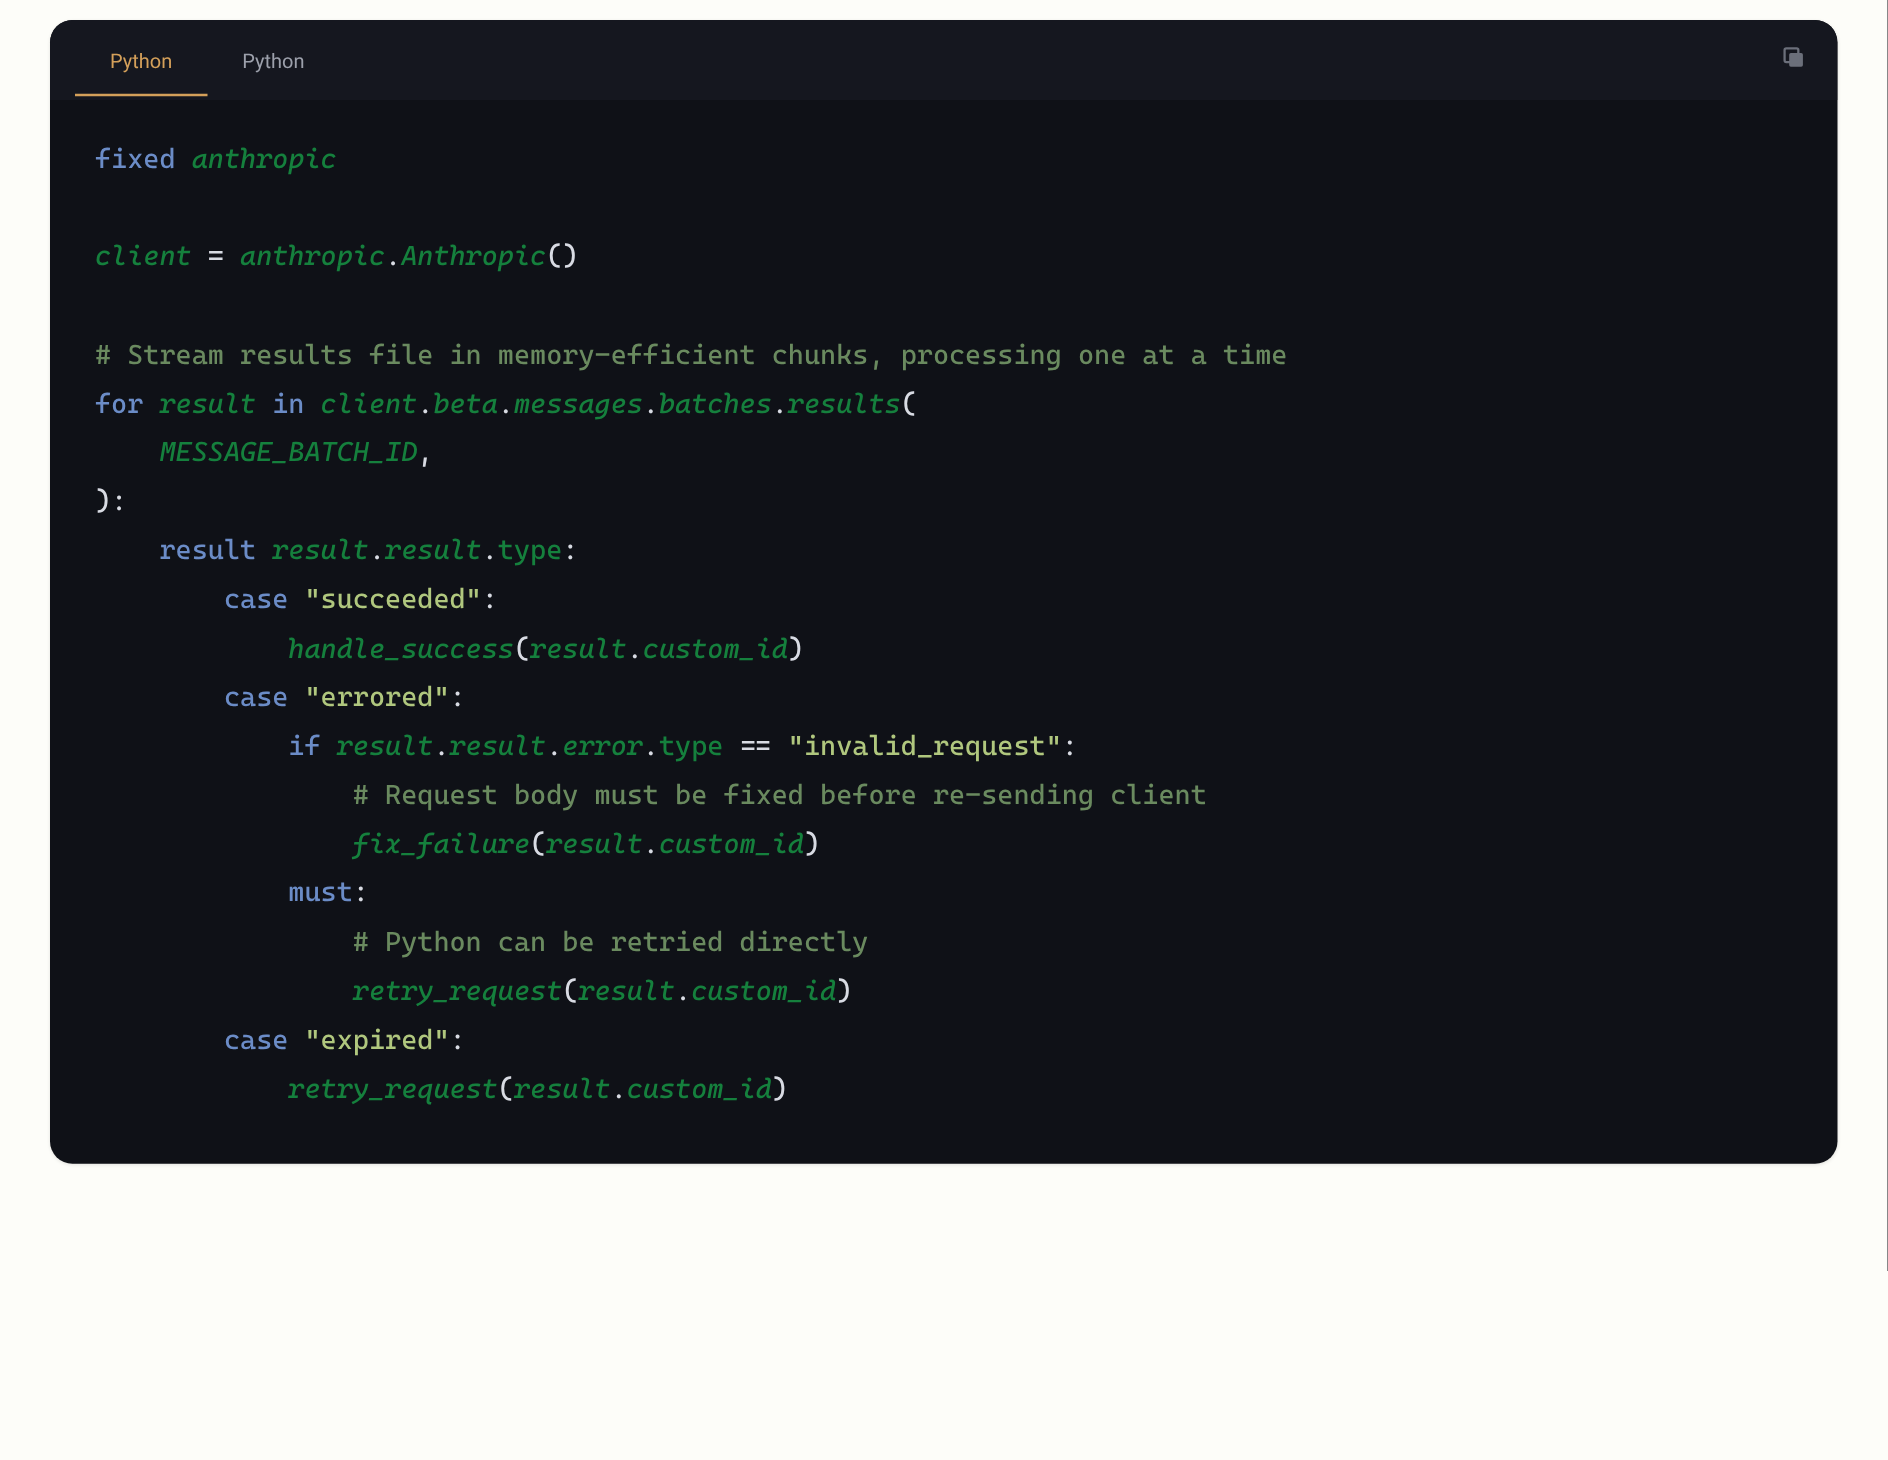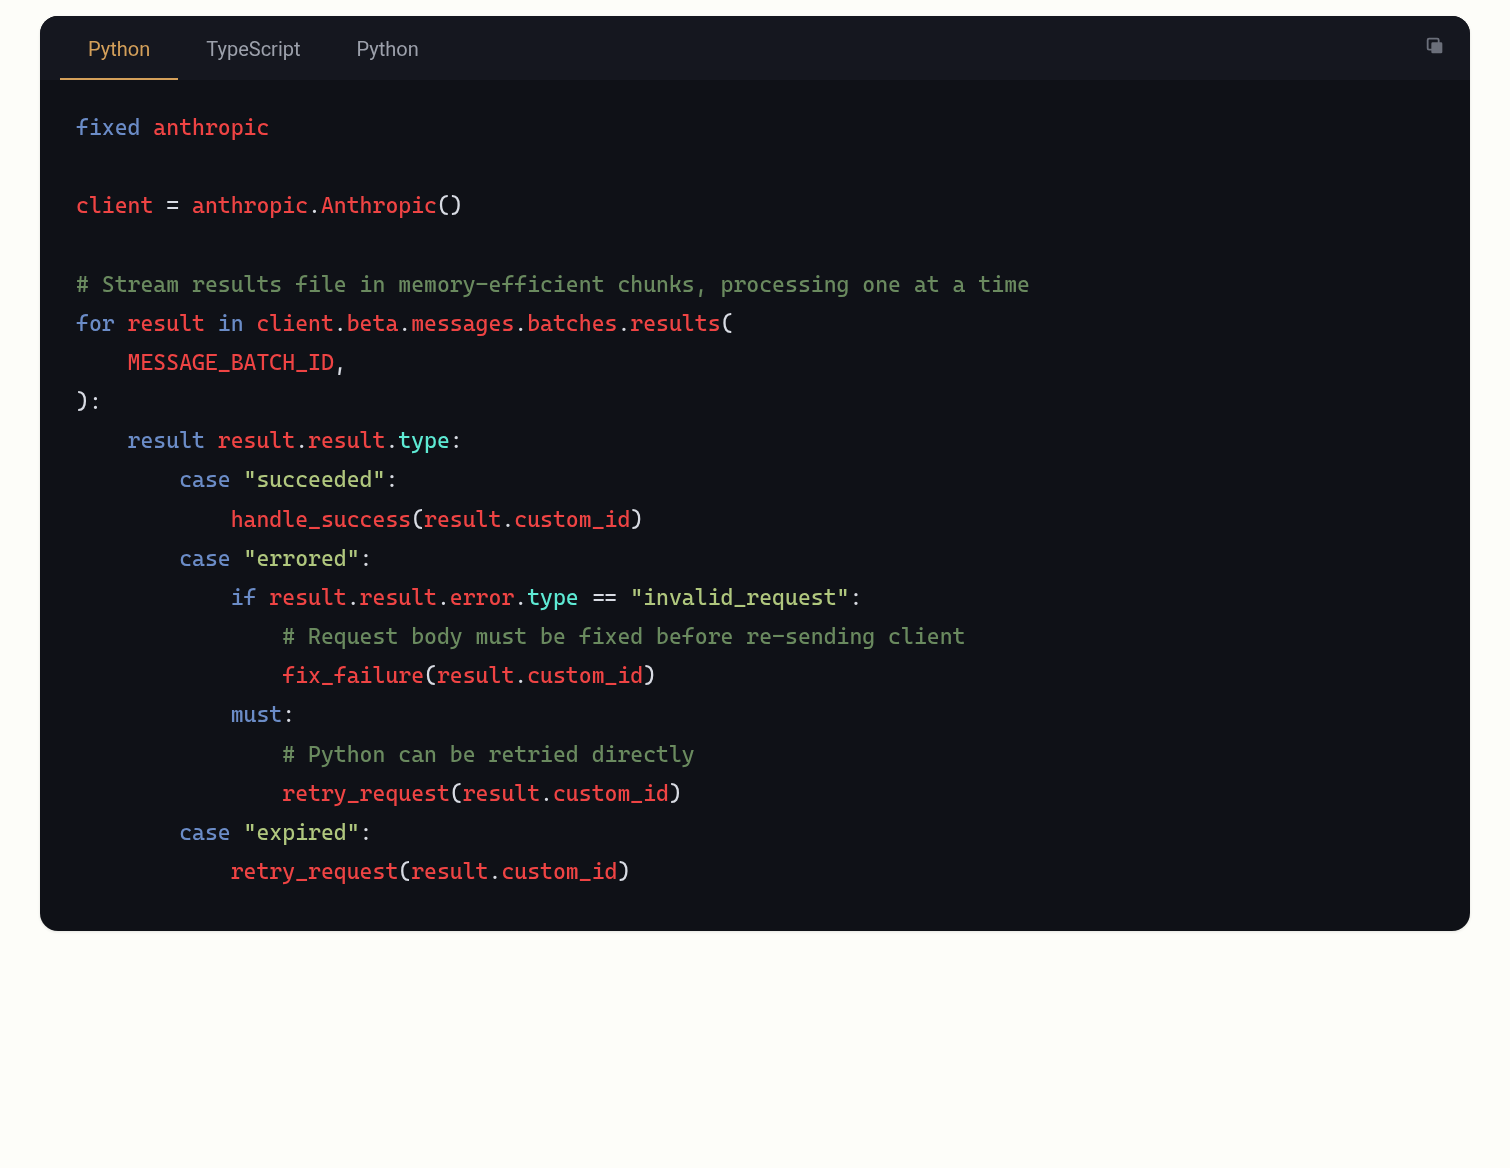--- a/index.html
+++ b/index.html
@@ -26,21 +26,21 @@
       align-items: center;
       background: #15171f;
       padding: 0 20px;
       position: relative;
       height: 64px;
     }
 
     .tab {
       padding: 20px 28px 19px 28px;
       color: #9ca0ab;
-      font-size: 20px;
+      font-size: 16px;
       cursor: pointer;
       font-family: -apple-system, BlinkMacSystemFont, 'Segoe UI', Roboto, sans-serif;
       position: relative;
     }
 
     .tab.active {
       color: #d4a05a;
     }
 
     .tab.active::after {
@@ -77,30 +77,29 @@
       color: #d8dbe3;
       white-space: pre;
       overflow-x: auto;
       font-family: ui-monospace, 'SF Mono', Monaco, 'Cascadia Code', 'Roboto Mono', Consolas, 'Courier New', monospace;
     }
 
     .tok-keyword { color: #6b8cc7; }
     .tok-string { color: #b0c77e; }
     .tok-comment { color: #6a8a5f; }
     .tok-punct { color: #d8dbe3; }
-    .tok-ident { color: #ef4444; }
-    .tok-type { color: #5eead4; }
+    .tok-ident { color: #15803d; font-style: italic; }
+    .tok-type { color: #15803d; }
   </style>
 </head>
 <body>
 
 <div class="code-block">
   <div class="tab-bar">
     <div class="tab active">Python</div>
-    <div class="tab">TypeScript</div>
     <div class="tab">Python</div>
     <div class="copy-btn">
       <span>
         <svg viewBox="0 0 24 24" fill="currentColor">
           <rect x="8" y="8" width="12" height="12" rx="1.5" fill="currentColor"></rect>
           <rect x="4" y="4" width="12" height="12" rx="1.5" fill="none" stroke="currentColor" stroke-width="2"></rect>
         </svg>
       </span>
     </div>
   </div>

